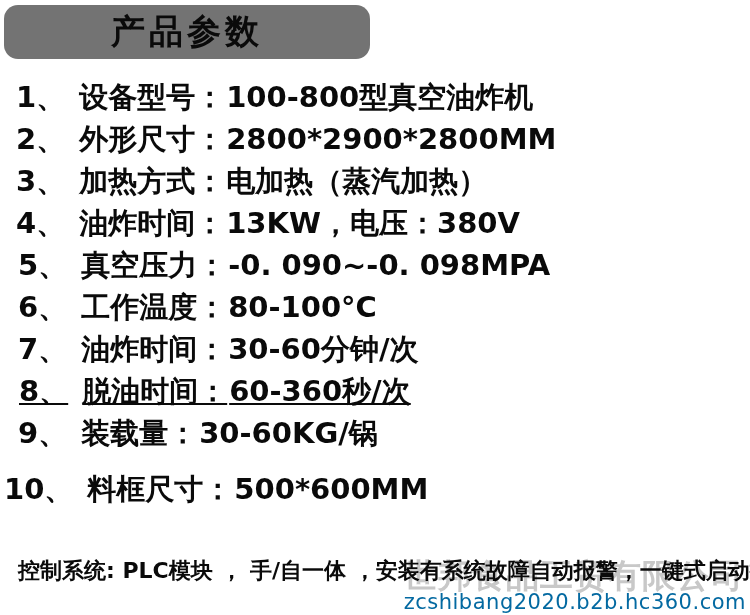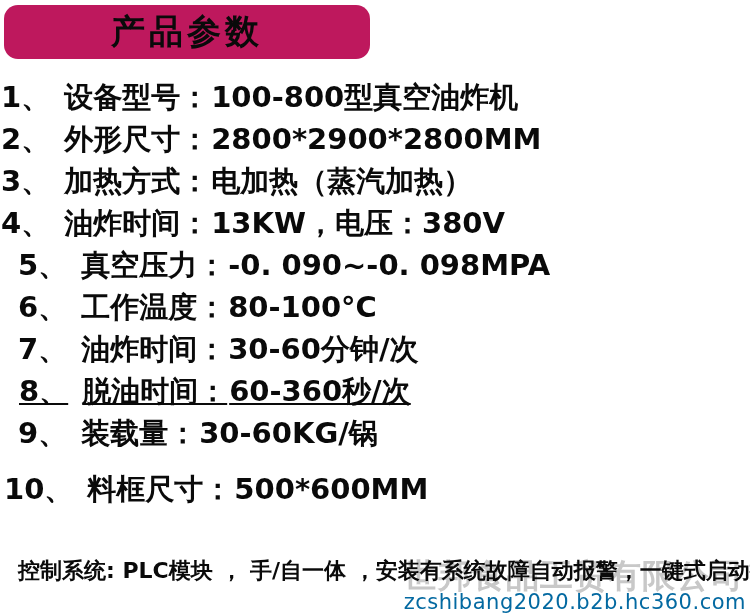--- a/index.html
+++ b/index.html
@@ -16,21 +16,21 @@
     font-family: "DejaVu Sans", "Liberation Sans", sans-serif;
     color: #0a0a0a;
   }
   
   .header-badge {
     position: absolute;
     left: 4px;
     top: 5px;
     width: 366px;
     height: 54px;
-    background: #be185d;
+    background: #737373;
     border-radius: 14px;
     display: flex;
     align-items: center;
     justify-content: center;
   }
   .header-badge .title {
     font-size: 34px;
     font-weight: bold;
     letter-spacing: 4px;
     color: #0a0a0a;
@@ -40,21 +40,21 @@
     position: absolute;
     left: 0;
     top: 76px;
     width: 750px;
   }
   .spec-row {
     height: 42px;
     line-height: 42px;
     font-size: 29px;
     font-weight: 600;
-    padding-left: 1px;
+    padding-left: 16px;
     white-space: nowrap;
   }
   .spec-row:nth-child(5),
   .spec-row:nth-child(6),
   .spec-row:nth-child(7),
   .spec-row:nth-child(9) { padding-left: 18px; }
   .spec-row:nth-child(8)  { padding-left: 19px; text-decoration: underline; }
   .spec-row:nth-child(10) { padding-left: 4px; margin-top: 14px; }
   .spec-row:nth-child(11) { margin-top: 3px; }
   .spec-num { margin-right: 14px; }

